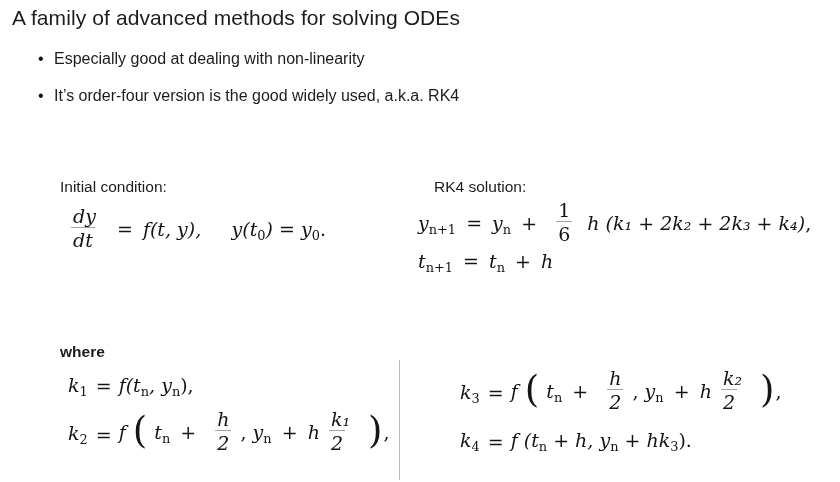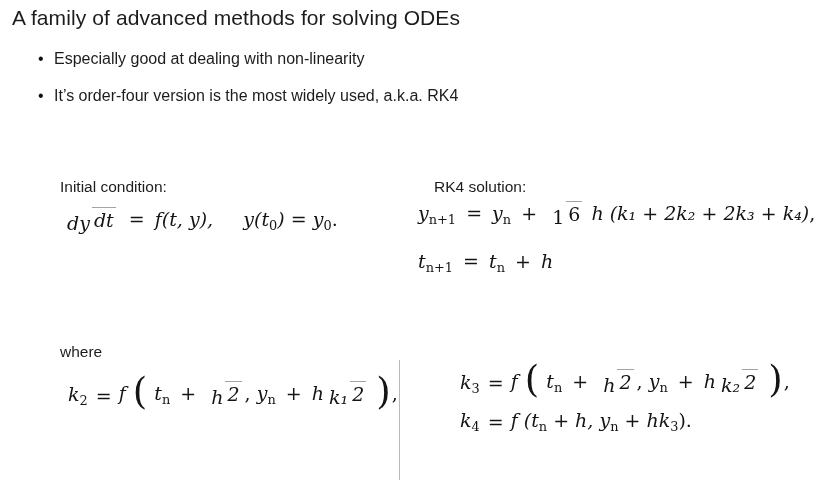--- a/index.html
+++ b/index.html
@@ -60,32 +60,32 @@
     width: 704px;
     height: 322px;
   }
   .col-label {
     position: absolute;
     font-size: 15.5px;
     color: #1c1c1c;
   }
   .lbl-initial { left: 60px; top: 18px; }
   .lbl-rk4 { left: 434px; top: 18px; text-align: center; }
-  .lbl-where { left: 60px; top: 183px; }
+  .lbl-where { left: 60px; top: 183px; font-weight: bold; }
 
   .mathserif {
     font-family: "DejaVu Serif", "Liberation Serif", serif;
   }
   
   .frac {
     display: inline-flex;
-    flex-direction: row;
-    align-items: flex-end;
+    flex-direction: column;
+    align-items: flex-start;
     vertical-align: middle;
-    margin: 0 3px;
+    margin: 0 9px;
     position: relative;
     top: -1px;
   }
   .frac .num {
     padding: 0 2px;
     line-height: 1.05;
   }
   .frac .den {
     padding: 3px 2px;
     line-height: 1.05;
@@ -156,21 +156,21 @@
 
   <div class="heading">A family of advanced methods for solving ODEs</div>
 
   <div class="bullets">
     <div class="bullet-row">
       <span class="bullet-dot">•</span>
       <span class="bullet-text">Especially good at dealing with non-linearity</span>
     </div>
     <div class="bullet-row">
       <span class="bullet-dot">•</span>
-      <span class="bullet-text">It’s order-four version is the most widely used, a.k.a. RK4</span>
+      <span class="bullet-text">It’s order-four version is the good widely used, a.k.a. RK4</span>
     </div>
   </div>
 
   <div class="math-area">
 
     <div class="col-label lbl-initial">Initial condition:</div>
     <div class="col-label lbl-rk4">RK4 solution:</div>
     <div class="col-label lbl-where">where</div>
 
     <div class="eqline eq-initial mathserif">
@@ -203,20 +203,27 @@
       <span class="it">t</span><span class="subit">n</span>
       <span class="op">+</span>
       <span class="it">h</span>
     </div>
 
     <div class="divider"></div>
 
     <div class="k-table k-left mathserif">
       <table>
         <tbody>
+            <tr>
+          <td class="lhs"><span class="it">k</span><span class="subit">1</span></td>
+          <td class="eq">=</td>
+          <td>
+            <span class="it">f(t</span><span class="subit">n</span><span class="it">, y</span><span class="subit">n</span><span>),</span>
+          </td>
+        </tr>
         <tr class="row2">
           <td class="lhs"><span class="it">k</span><span class="subit">2</span></td>
           <td class="eq">=</td>
           <td>
             <span class="it">f</span>
             <span class="bigparen">(</span>
             <span class="it">t</span><span class="subit">n</span>
             <span class="op">+</span>
             <span class="frac it">
                   <span class="num">h</span>

